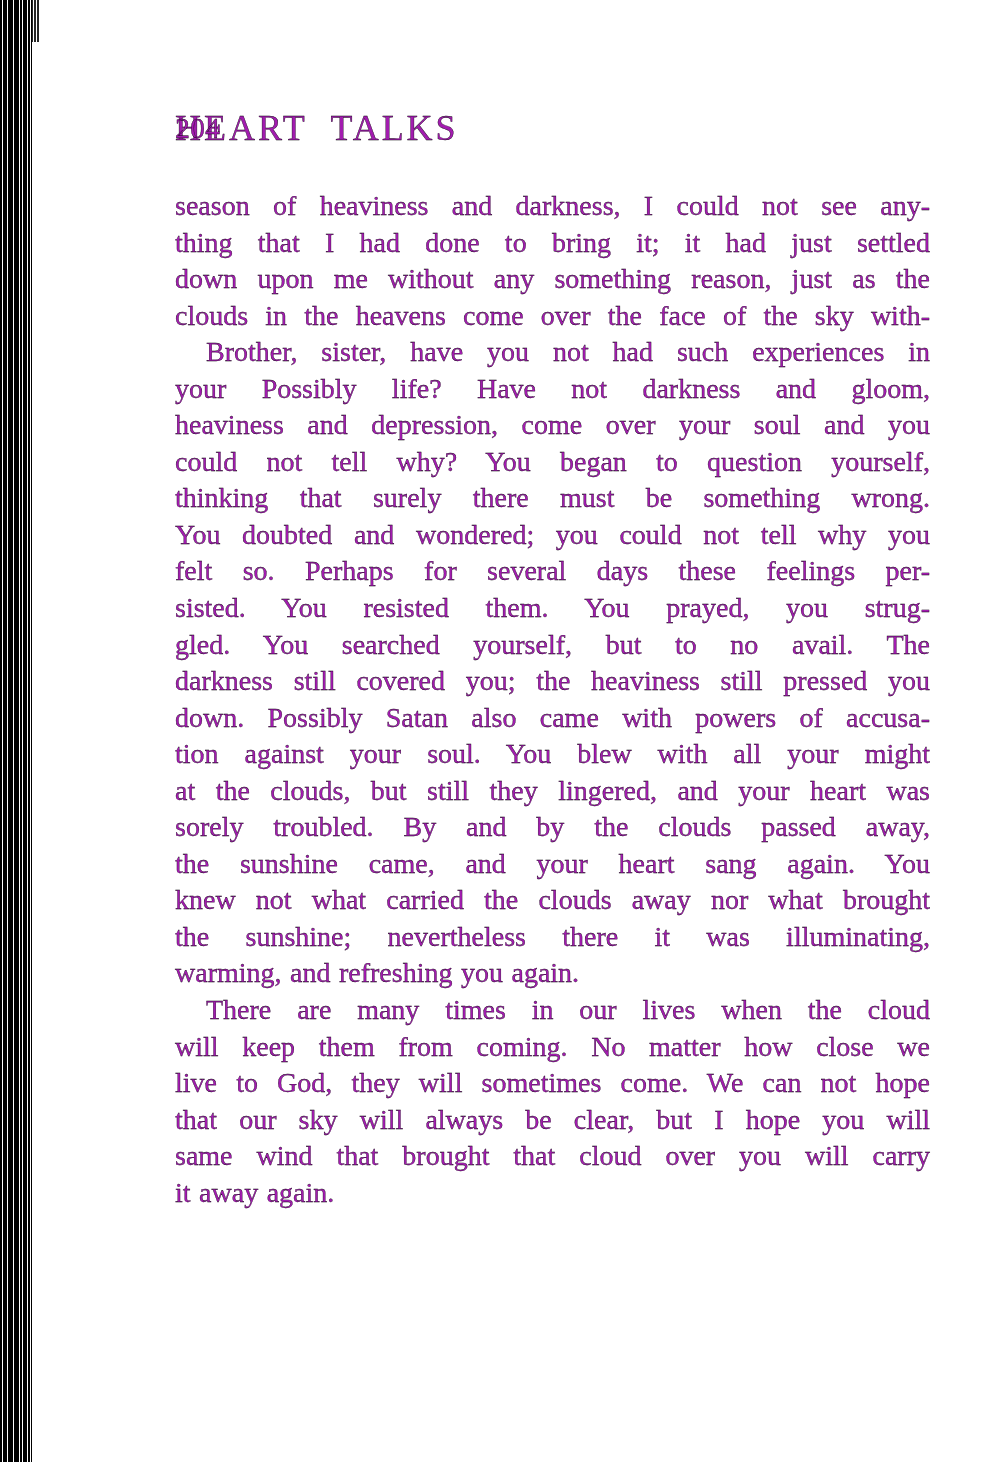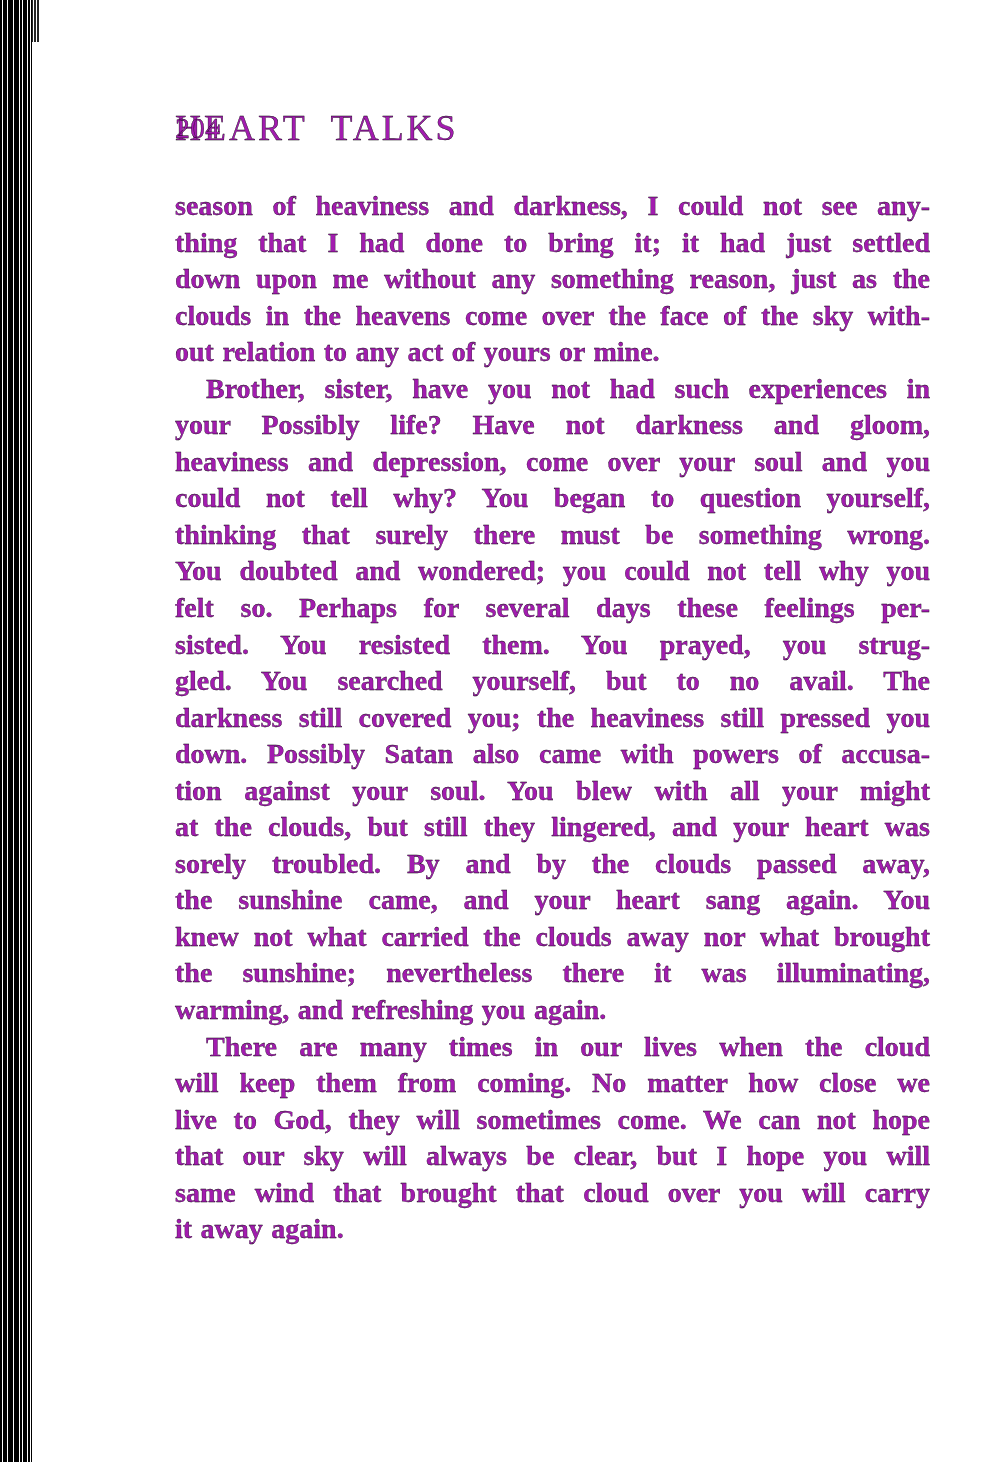--- a/index.html
+++ b/index.html
@@ -54,21 +54,21 @@
     font-size: 36px;
     line-height: 32px;
     letter-spacing: 3px;
     word-spacing: 12px;
   }
   .body-text {
     margin-top: 42px;
     font-size: 28px;
     -webkit-text-stroke: 0.3px #000;
   }
-  .para { margin: 0; padding: 0; font-weight: bold; }
+  .para { margin: 0; padding: 0; }
   .line {
     height: 36.55px;
     line-height: 36.55px;
     text-align: justify;
     text-align-last: justify;
     word-spacing: 1.5px;
     white-space: nowrap;
   }
   .line.last {
     text-align: left;
@@ -88,21 +88,20 @@
       <span class="page-number">204</span>
       <div class="running-title">HEART TALKS</div>
     </div>
 
     <div class="body-text">
       <p class="para">
         <span class="line" style="display:block">season of heaviness and darkness, I could not see any-</span>
         <span class="line" style="display:block">thing that I had done to bring it; it had just settled</span>
         <span class="line" style="display:block">down upon me without any something reason, just as the</span>
         <span class="line" style="display:block">clouds in the heavens come over the face of the sky with-</span>
-        <span class="line last" style="display:block">out relation to any act of yours or mine.</span>
       </p>
 
       <p class="para">
         <span class="line indent" style="display:block">Brother, sister, have you not had such experiences in</span>
         <span class="line" style="display:block">your Possibly life?  Have not darkness and gloom,</span>
         <span class="line" style="display:block">heaviness and depression, come over your soul and you</span>
         <span class="line" style="display:block">could not tell why?  You began to question yourself,</span>
         <span class="line" style="display:block">thinking that surely there must be something wrong.</span>
         <span class="line" style="display:block">You doubted and wondered; you could not tell why you</span>
         <span class="line" style="display:block">felt so.  Perhaps for several days these feelings per-</span>

